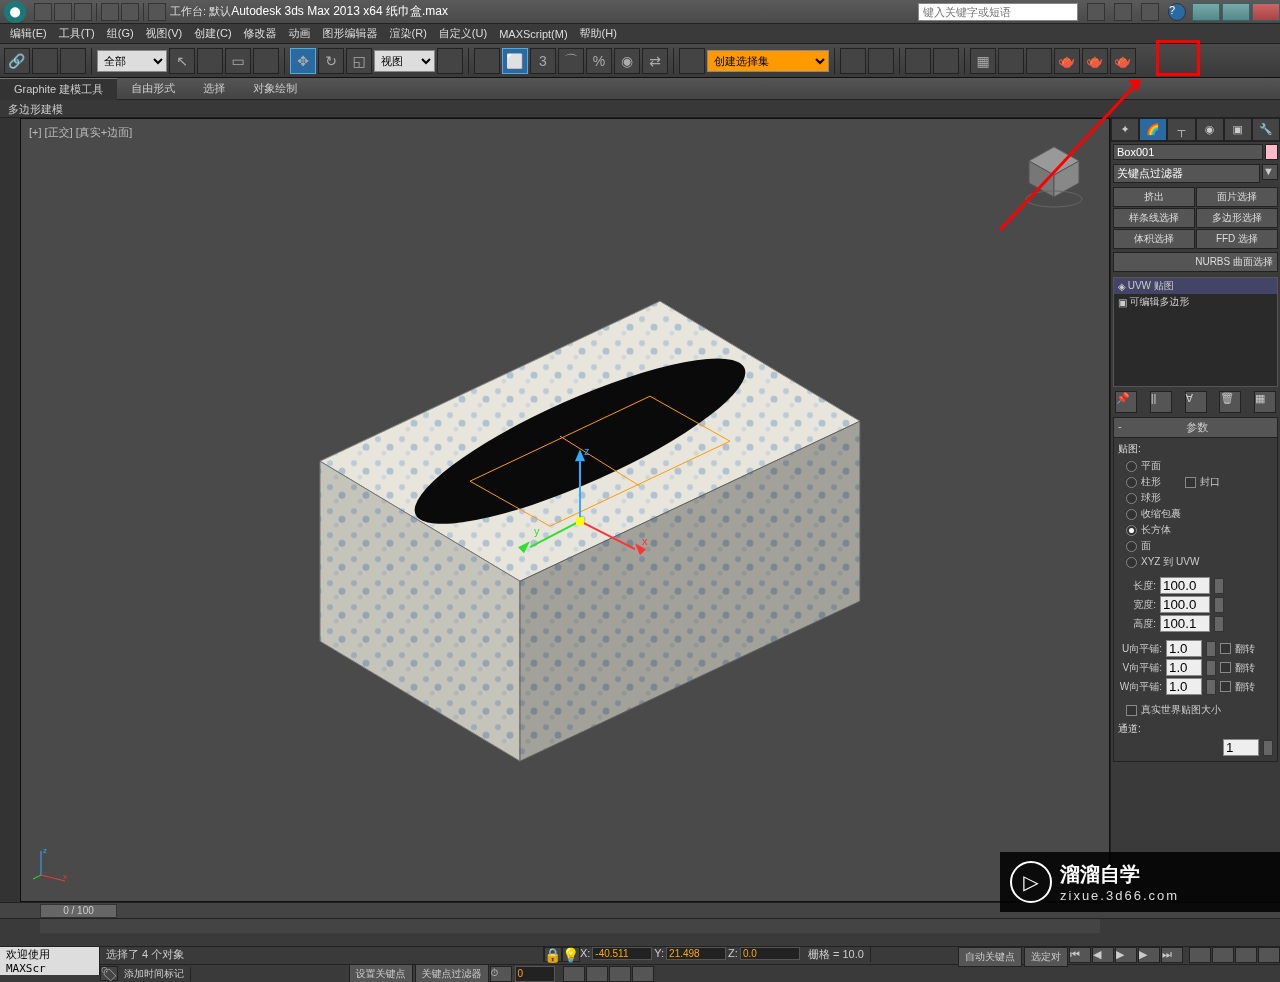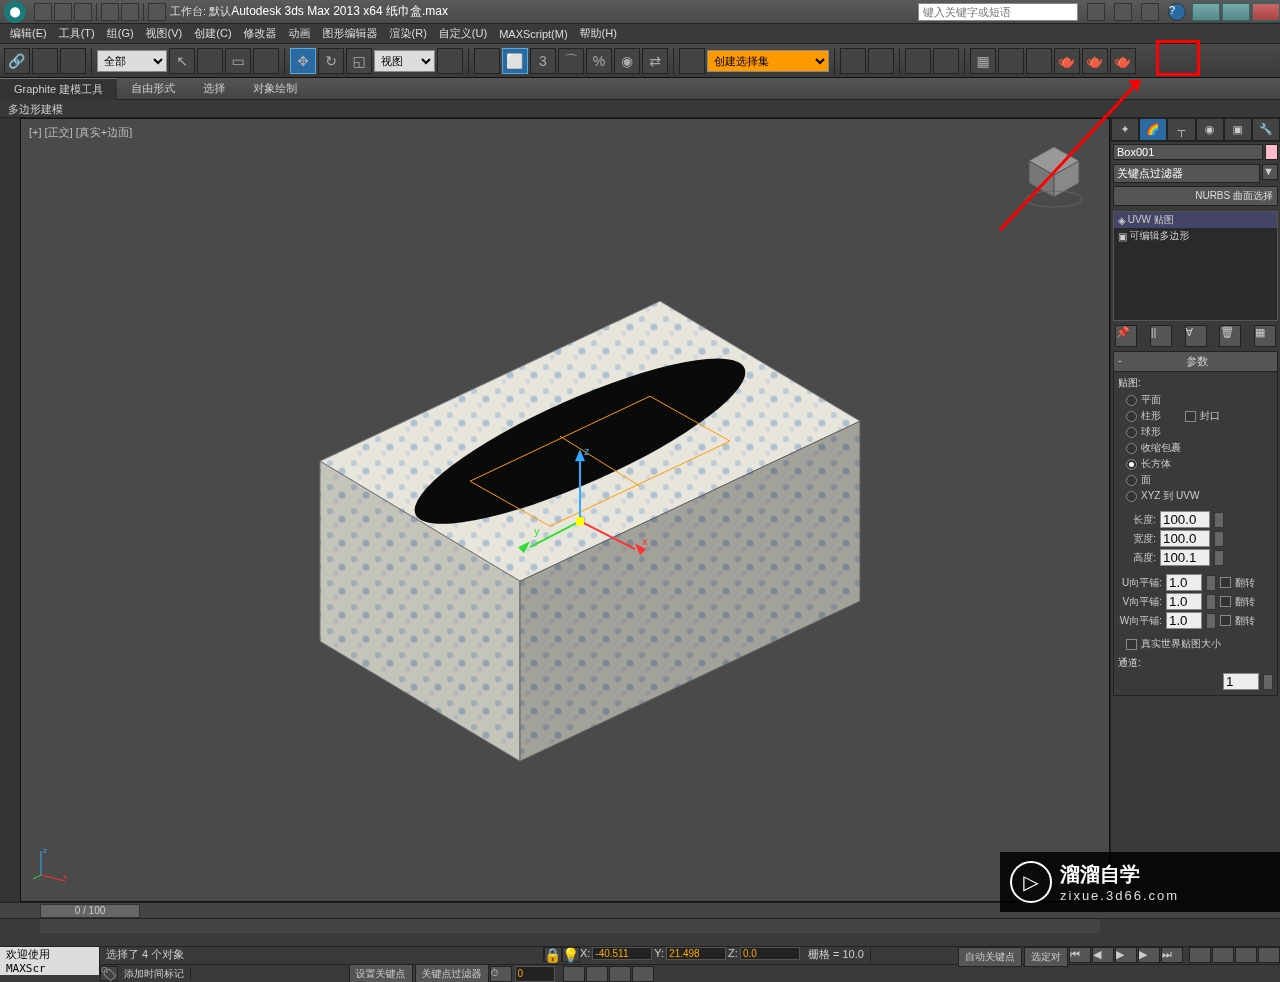--- a/index.html
+++ b/index.html
@@ -69,21 +69,21 @@
 .radio-dot { width:11px; height:11px; border-radius:50%; border:1px solid #888; background:#333;cursor:pointer;}
 .radio-dot.checked::after { content:''; display:block; width:5px; height:5px; border-radius:50%; background:#fff; margin:2px;}
 .chk { width:11px; height:11px; border:1px solid #888; background:#333;cursor:pointer;}
 .spinner-row { display:flex; align-items:center; gap:4px; padding:1px 0;}
 .spinner-label { width:38px; text-align:right;}
 .spinner { width:50px; background:#eee; border:1px solid #888; color:#000; text-align:left; padding:0 2px;}
 .spin-btns { width:10px; height:16px; background:#666; border:1px solid #333;cursor:pointer;}
 
 
 .timeslider { height:16px; background:#444; border-top:1px solid #222; position:relative;}
-.slider-handle { position:absolute; left:40px; top:1px; width:100px; height:14px; background:#666; border:1px solid #333; text-align:center; font-size:10px;}
+.slider-handle { position:absolute; left:40px; top:1px; width:77px; height:14px; background:#666; border:1px solid #333; text-align:center; font-size:10px;}
 .trackbar { height:28px; background:#3a3a3a; border-top:1px solid #222; position:relative;}
 .trackbar-ruler { position:absolute; left:40px; right:180px; top:0; height:14px; background:#444;}
 .statusbar { height:18px; background:#3a3a3a; border-top:1px solid #222; display:flex; align-items:flex-start;}
 .statusbar2 { height:18px; background:#3a3a3a; border-top:1px solid #222; display:flex; align-items:center; font-size:10px;}
 .status-seg { padding:0 6px; border-right:1px solid #222;}
 .coord-box { width:60px; background:#222; border:1px solid #555; color:#fa0; padding:0 2px; margin:0 2px; font-size:10px;}
 .anim-btn { padding:2px 6px; background:#555; border:1px solid #222; font-size:10px; margin:0 1px;cursor:pointer;}
 .play-ctrl { display:flex; gap:1px;}
 .play-btn { width:22px; height:16px; background:#555; border:1px solid #222;cursor:pointer;}
 
@@ -258,20 +258,28 @@
       <div class="cmd-tab">▣</div>
       <div class="cmd-tab">🔧</div>
     </div>
     <div class="obj-name-row">
       <input class="obj-name" value="Box001" style="">
       <div class="color-swatch"></div>
     </div>
     <div class="modlist-row">
       <div class="modlist">关键点过滤器</div>
       <div class="dd-arrow">▼</div>
+    </div>
+    <div class="modbtn-grid">
+      <div class="modbtn">挤出</div>
+      <div class="modbtn">面片选择</div>
+      <div class="modbtn">样条线选择</div>
+      <div class="modbtn">多边形选择</div>
+      <div class="modbtn">体积选择</div>
+      <div class="modbtn">FFD 选择</div>
     </div>
     <div class="modbtn" style="margin:1px 2px;text-align:right;padding-right:4px;">NURBS 曲面选择</div>
     <div class="modstack">
       <div class="modstack-row sel">
           <span>◈</span>
           <span>UVW 贴图</span>
         </div>
       <div class="modstack-row">
           <span>▣</span>
           <span>可编辑多边形</span>

